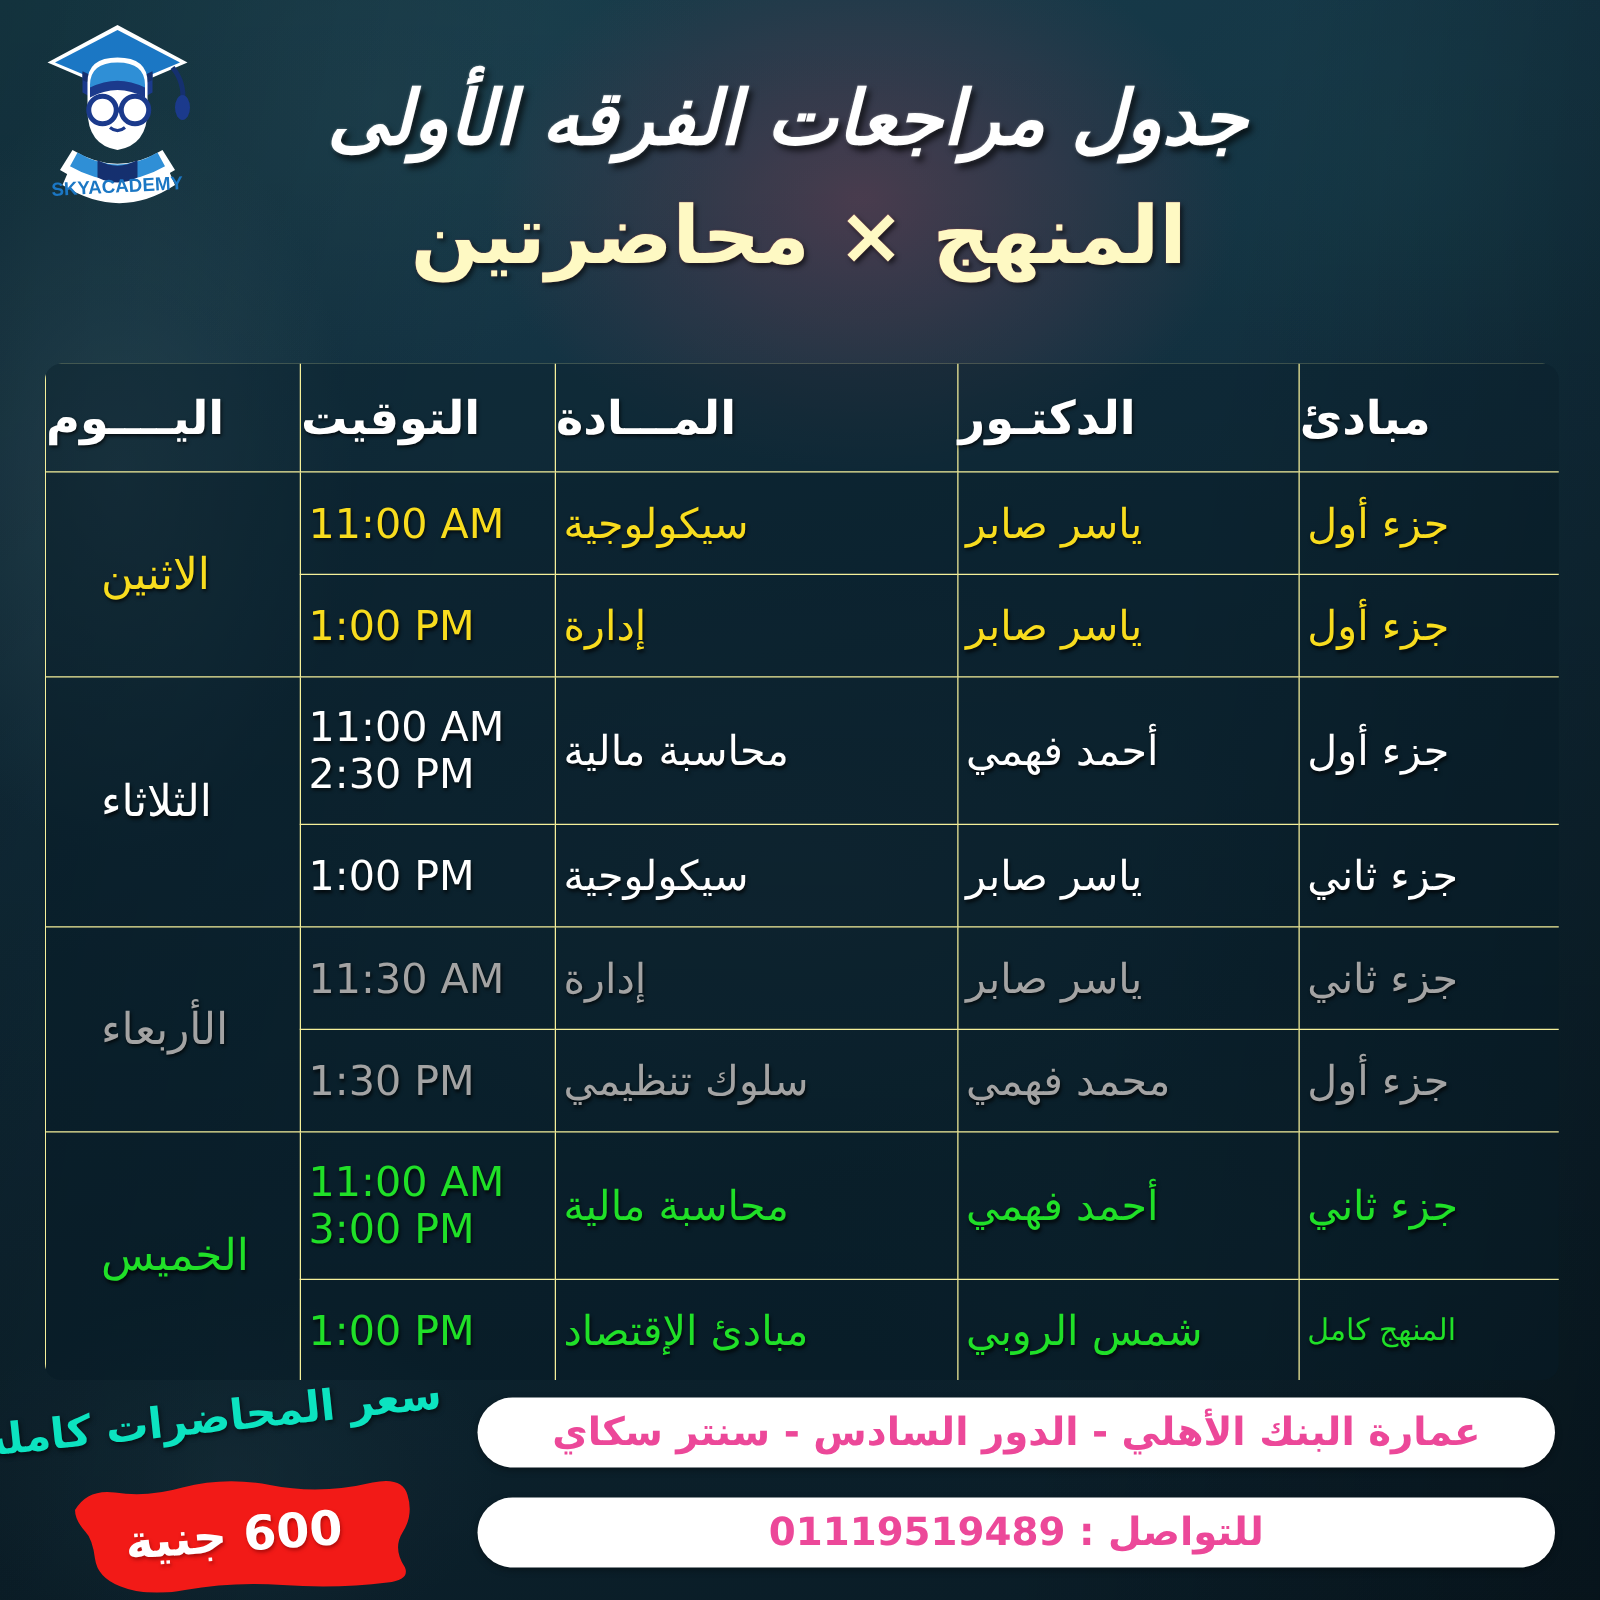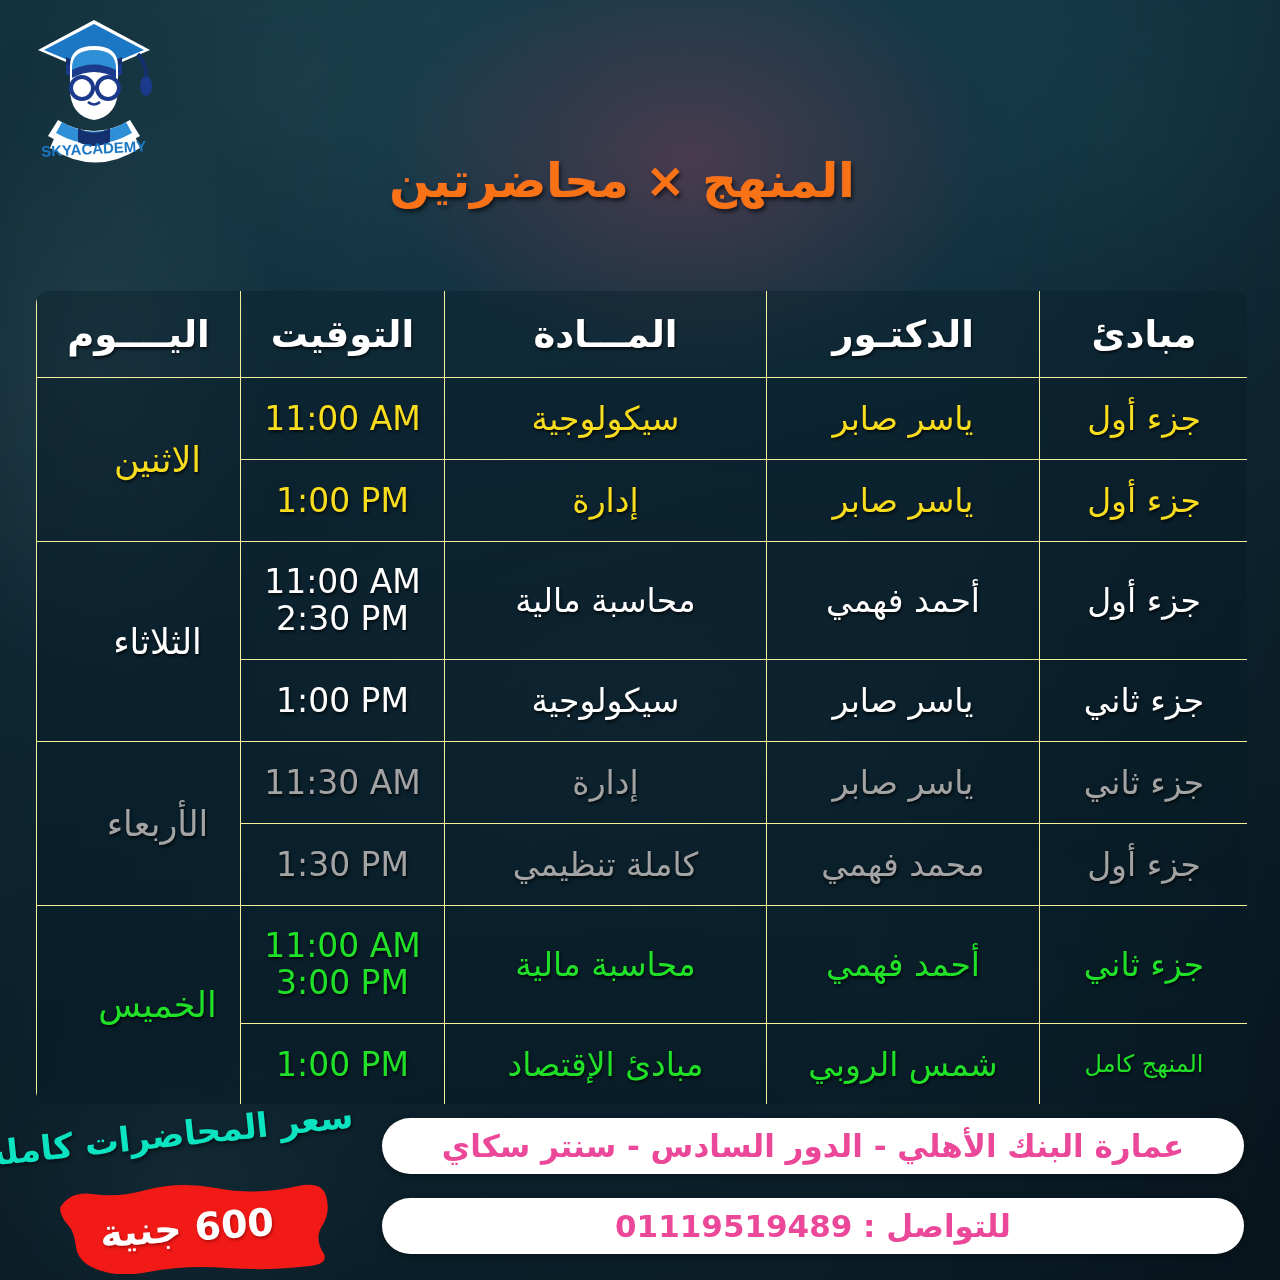--- a/index.html
+++ b/index.html
@@ -59,26 +59,26 @@
     font-size: 60px;
     font-weight: 700;
     font-style: italic;
     color: #ffffff;
     letter-spacing: -1px;
     text-shadow: 3px 4px 5px rgba(0,0,0,0.65), 0 0 2px rgba(255,255,255,0.4);
     white-space: nowrap;
   }
   #title-sub {
     position: absolute;
-    left: 172px; top: 152px;
+    left: 189px; top: 152px;
     width: 900px;
     text-align: center;
-    font-size: 48px;
-    font-weight: 700;
-    color: #f97316;
+    font-size: 64px;
+    font-weight: 700;
+    color: #fef9c3;
     text-shadow: 2px 3px 4px rgba(0,0,0,0.6), 0 0 1px rgba(255,120,120,0.8);
     white-space: nowrap;
   }
 
   
   #schedule {
     position: absolute;
     left: 33px; top: 288px;
     width: 1214px;
     border-collapse: collapse;
@@ -88,21 +88,21 @@
     overflow: hidden;
   }
   #schedule col.c-day  { width: 205px; }
   #schedule col.c-time { width: 204px; }
   #schedule col.c-subj { width: 322px; }
   #schedule col.c-doc  { width: 273px; }
   #schedule col.c-part { width: 210px; }
 
   #schedule th, #schedule td {
     border: 1.5px solid #f5f09a;
-    text-align: center;
+    text-align: left;
     vertical-align: middle;
     background: rgba(8, 28, 38, 0.55);
   }
   #schedule thead th {
     height: 88px;
     font-size: 37px;
     font-weight: 700;
     color: #ffffff;
     background: rgba(10, 32, 42, 0.42);
     text-shadow: 1px 2px 3px rgba(0,0,0,0.7);
@@ -206,20 +206,21 @@
         <path d="M62 94 q6 5 12 0" stroke="#1b3a8c" stroke-width="2.5" fill="none"></path>
         <path d="M32 112 q36 22 72 0 l10 16 q-46 28 -92 0 Z" fill="#ffffff"></path>
         <path d="M36 114 q32 19 64 0 l6 11 q-38 22 -76 0 Z" fill="#2f8fd6"></path>
         <path d="M52 120 q16 9 32 0 l0 14 q-16 8 -32 0 Z" fill="#15306f"></path>
         <path d="M30 126 q38 26 78 0 l6 14 q-44 29 -90 0 Z" fill="#ffffff"></path>
         <text x="68" y="146" font-family="'Liberation Sans',sans-serif" font-size="15" font-weight="700" fill="#1b77c4" text-anchor="middle" transform="rotate(-3 68 146)">SKYACADEMY</text>
       </g>
     </svg>
   </div>
 
+  <div id="title-main">جدول مراجعات الفرقه الأولى</div>
   <div id="title-sub">المنهج × محاضرتين</div>
 
   <table id="schedule">
     <colgroup>
       <col class="c-part">
         <col class="c-doc">
         <col class="c-subj">
         <col class="c-time">
         <col class="c-day">
     </colgroup>
@@ -265,21 +266,21 @@
         <tr>
           <td class="pal-cyan">جزء ثاني</td>
           <td class="pal-cyan">ياسر صابر</td>
           <td class="pal-cyan">إدارة</td>
           <td class="pal-cyan" dir="ltr">11:30 AM</td>
           <td class="pal-cyan day-cell" rowspan="2">الأربعاء</td>
         </tr>
         <tr>
           <td class="pal-cyan">جزء أول</td>
           <td class="pal-cyan">محمد فهمي</td>
-          <td class="pal-cyan">كاملة تنظيمي</td>
+          <td class="pal-cyan">سلوك تنظيمي</td>
           <td class="pal-cyan" dir="ltr">1:30 PM</td>
         </tr>
         <tr>
           <td class="pal-green tall">جزء ثاني</td>
           <td class="pal-green tall">أحمد فهمي</td>
           <td class="pal-green tall">محاسبة مالية</td>
           <td class="pal-green tall time-two" dir="ltr">
             <div>11:00 AM</div>
             <div>3:00 PM</div>
           </td>

